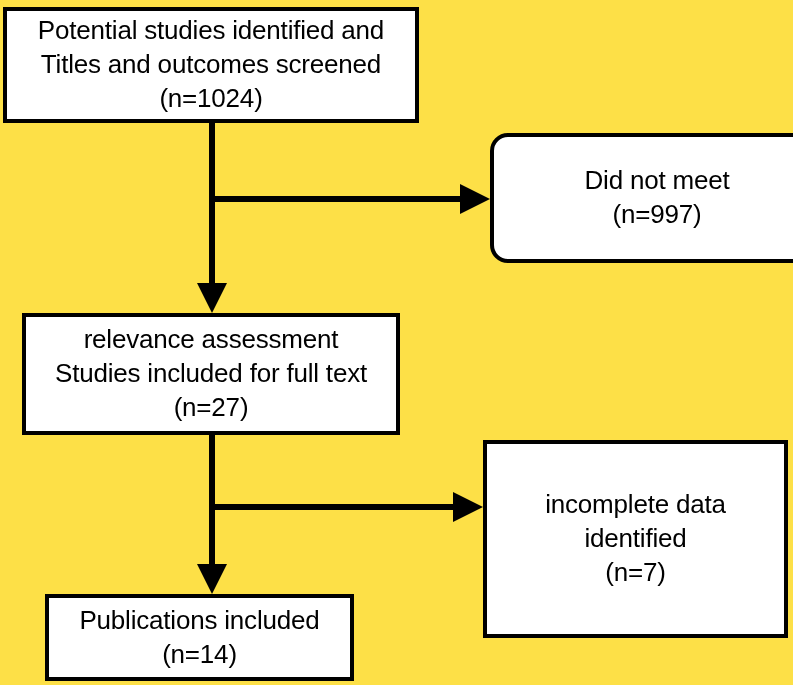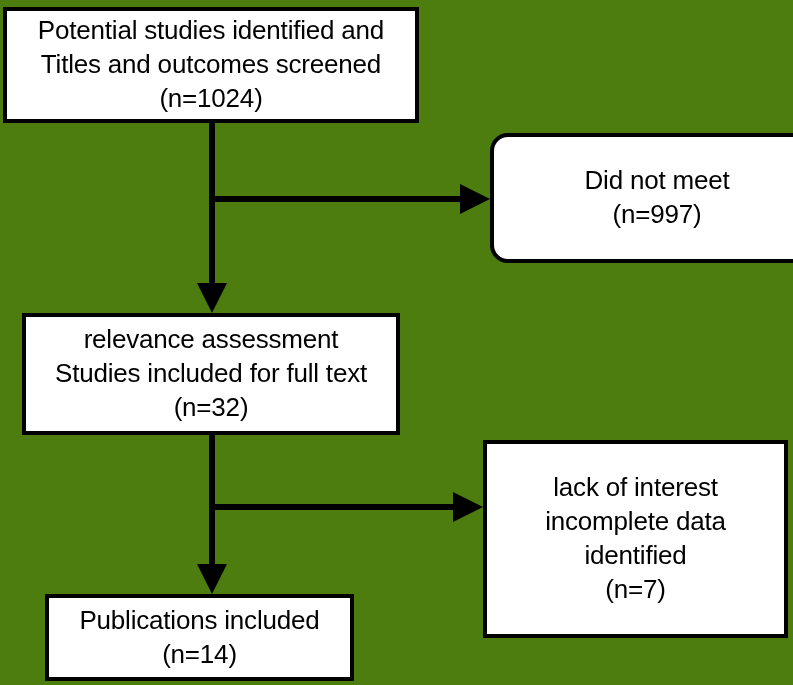--- a/index.html
+++ b/index.html
@@ -4,21 +4,21 @@
 <style>
   html, body {
     margin: 0;
     padding: 0;
     background: #ffffff;
   }
   #flowchart-canvas {
     position: relative;
     width: 793px;
     height: 685px;
-    background: #4d7c0f;
+    background: #fde047;
     overflow: hidden;
     font-family: "Liberation Sans", sans-serif;
   }
   .flow-box {
     position: absolute;
     box-sizing: border-box;
     border: 4px solid #000000;
     background: #ffffff;
     display: flex;
     flex-direction: column;
@@ -86,25 +86,24 @@
   </div>
 
   <div class="flow-box" id="box-excluded-1">
     <span class="line">Did not meet</span>
     <span class="line">(n=997)</span>
   </div>
 
   <div class="flow-box" id="box-fulltext">
     <span class="line">relevance assessment</span>
     <span class="line">Studies included for full text</span>
-    <span class="line">(n=32)</span>
+    <span class="line">(n=27)</span>
   </div>
 
   <div class="flow-box" id="box-excluded-2">
-    <span class="line">lack of interest</span>
     <span class="line">incomplete data</span>
     <span class="line">identified</span>
     <span class="line">(n=7)</span>
   </div>
 
   <div class="flow-box" id="box-included">
     <span class="line">Publications included</span>
     <span class="line">(n=14)</span>
   </div>
 

